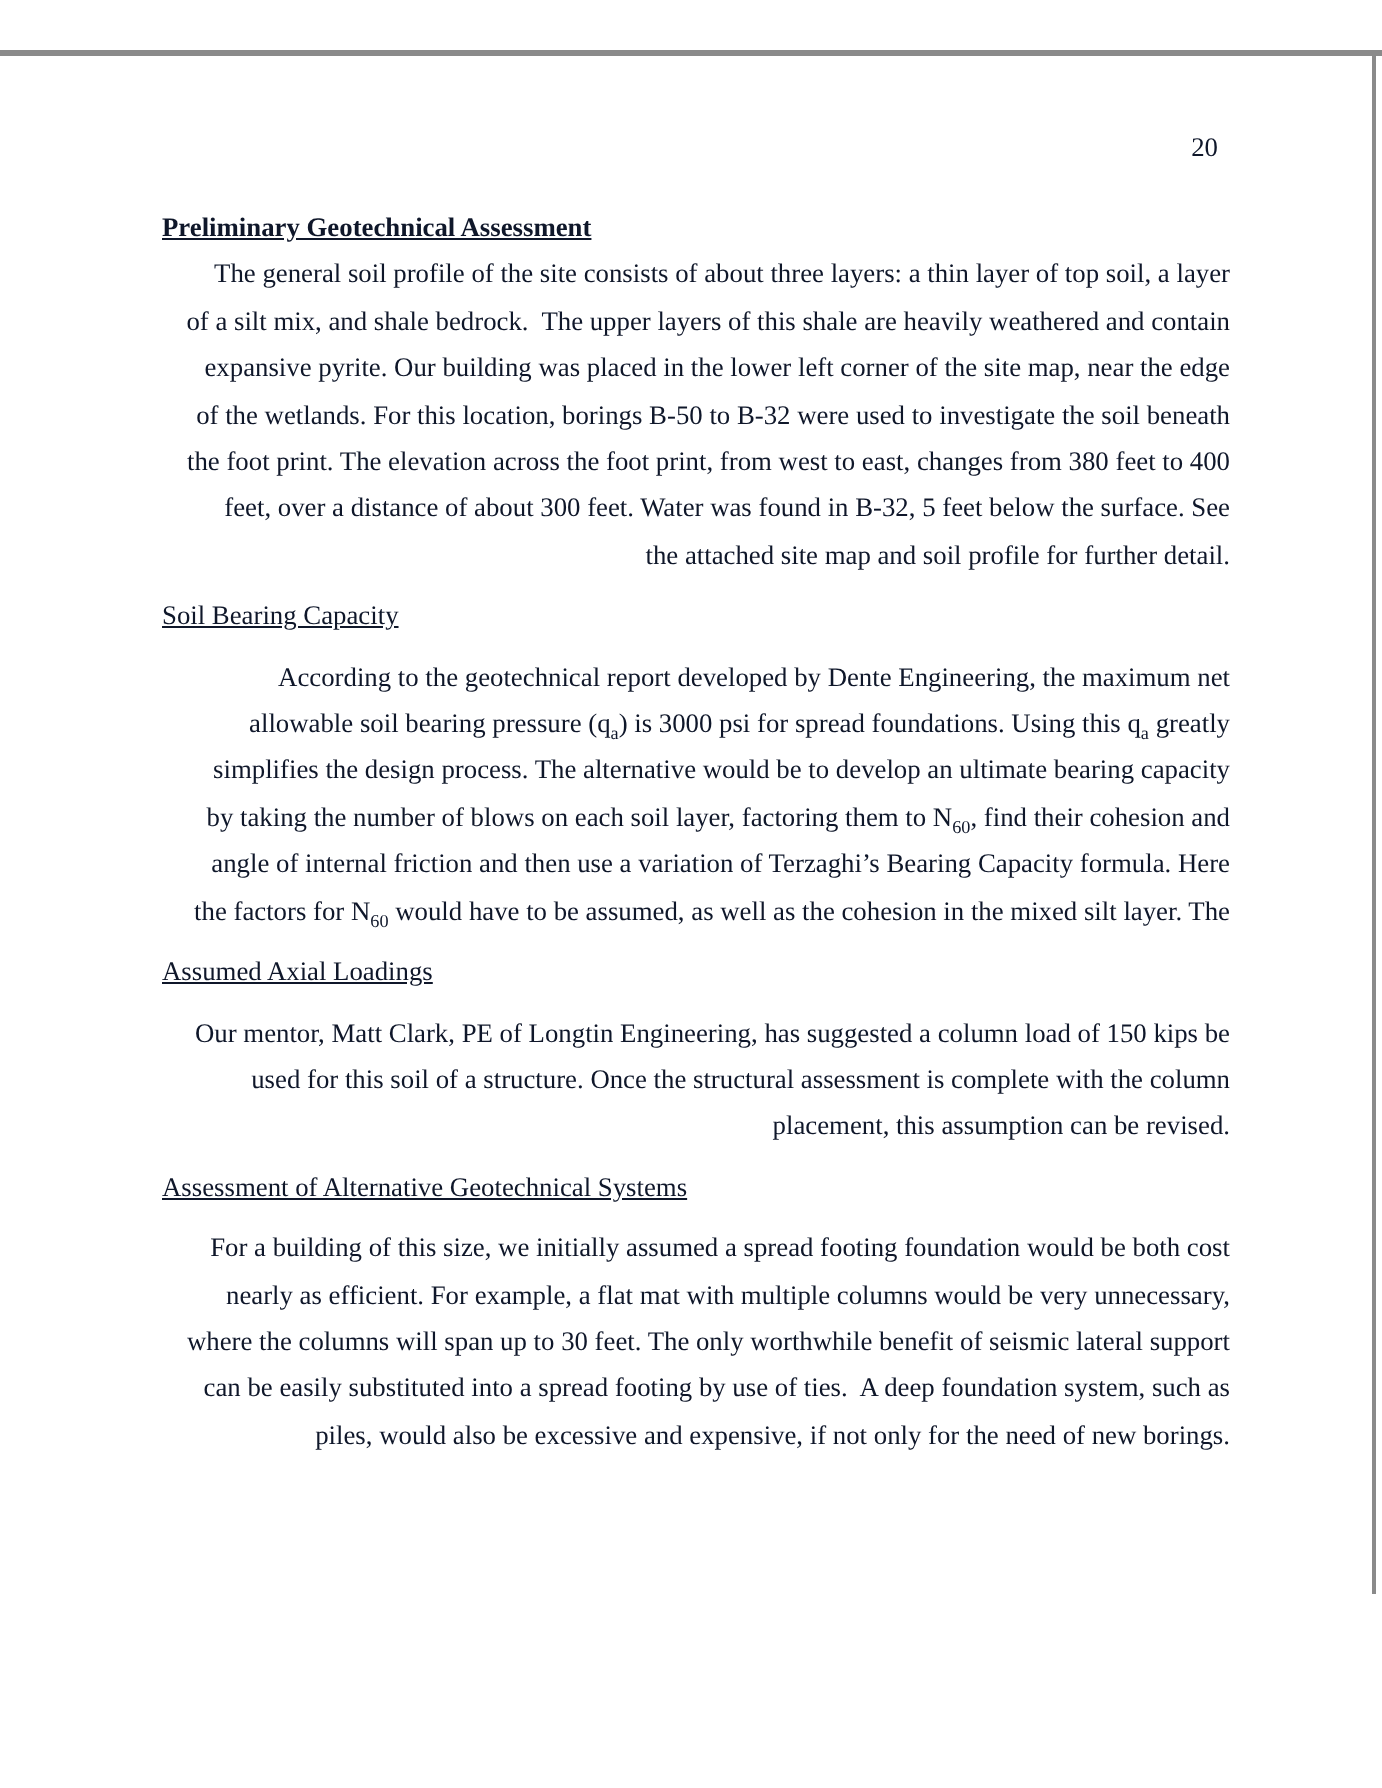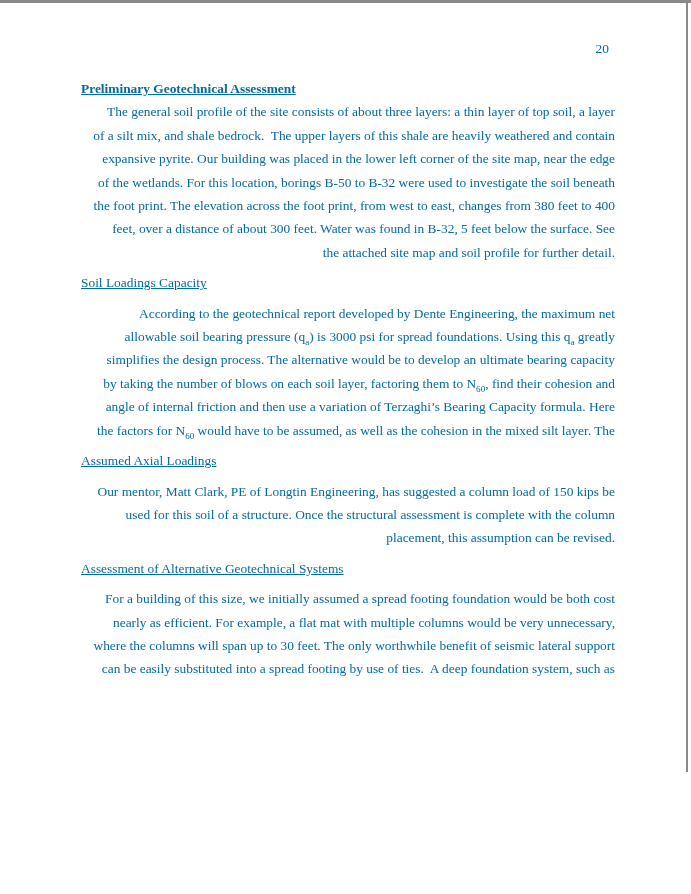--- a/index.html
+++ b/index.html
@@ -7,21 +7,22 @@
     padding: 0;
     background: #ffffff;
   }
   .page {
     position: relative;
     width: 691px;
     height: 772px;
     background: #ffffff;
     overflow: hidden;
     font-family: "Liberation Serif", "DejaVu Serif", serif;
-    color: #0369a1;
+    color: #0f172a;
+    margin-top: 25px;
   }
   .edge-top {
     position: absolute;
     top: 0; left: 0;
     width: 691px; height: 3px;
   }
   .edge-right {
     position: absolute;
     top: 0; right: 3px;
     width: 2px; height: 894px;
@@ -77,30 +78,31 @@
   <div class="doc-content">
     <div class="doc-title">Preliminary Geotechnical Assessment</div>
 
       <div class="doc-line"><span>The general soil profile of the site consists of about three layers: a thin layer of top soil, a layer</span></div>
       <div class="doc-line"><span>of a silt mix, and shale bedrock.  The upper layers of this shale are heavily weathered and contain</span></div>
       <div class="doc-line"><span>expansive pyrite. Our building was placed in the lower left corner of the site map, near the edge</span></div>
       <div class="doc-line"><span>of the wetlands. For this location, borings B-50 to B-32 were used to investigate the soil beneath</span></div>
       <div class="doc-line"><span>the foot print. The elevation across the foot print, from west to east, changes from 380 feet to 400</span></div>
       <div class="doc-line"><span>feet, over a distance of about 300 feet. Water was found in B-32, 5 feet below the surface. See</span></div>
       <div class="doc-line"><span>the attached site map and soil profile for further detail.</span></div>
-      <div class="section-heading">Soil Loadings Capacity</div>
+      <div class="section-heading">Soil Bearing Capacity</div>
       <div class="doc-line"><span>According to the geotechnical report developed by Dente Engineering, the maximum net</span></div>
       <div class="doc-line"><span>allowable soil bearing pressure (q</span><sub>a</sub><span>) is 3000 psi for spread foundations. Using this q</span><sub>a</sub><span> greatly</span></div>
       <div class="doc-line"><span>simplifies the design process. The alternative would be to develop an ultimate bearing capacity</span></div>
       <div class="doc-line"><span>by taking the number of blows on each soil layer, factoring them to N</span><sub>60</sub><span>, find their cohesion and</span></div>
       <div class="doc-line"><span>angle of internal friction and then use a variation of Terzaghi’s Bearing Capacity formula. Here</span></div>
       <div class="doc-line"><span>the factors for N</span><sub>60</sub><span> would have to be assumed, as well as the cohesion in the mixed silt layer. The</span></div>
       <div class="section-heading">Assumed Axial Loadings</div>
       <div class="doc-line"><span>Our mentor, Matt Clark, PE of Longtin Engineering, has suggested a column load of 150 kips be</span></div>
       <div class="doc-line"><span>used for this soil of a structure. Once the structural assessment is complete with the column</span></div>
       <div class="doc-line"><span>placement, this assumption can be revised.</span></div>
       <div class="section-heading">Assessment of Alternative Geotechnical Systems</div>
       <div class="doc-line"><span>For a building of this size, we initially assumed a spread footing foundation would be both cost</span></div>
       <div class="doc-line"><span>nearly as efficient. For example, a flat mat with multiple columns would be very unnecessary,</span></div>
       <div class="doc-line"><span>where the columns will span up to 30 feet. The only worthwhile benefit of seismic lateral support</span></div>
       <div class="doc-line"><span>can be easily substituted into a spread footing by use of ties.  A deep foundation system, such as</span></div>
+      <div class="doc-line"><span>piles, would also be excessive and expensive, if not only for the need of new borings.</span></div>
     </div>
 </div>
 
 </body></html>

